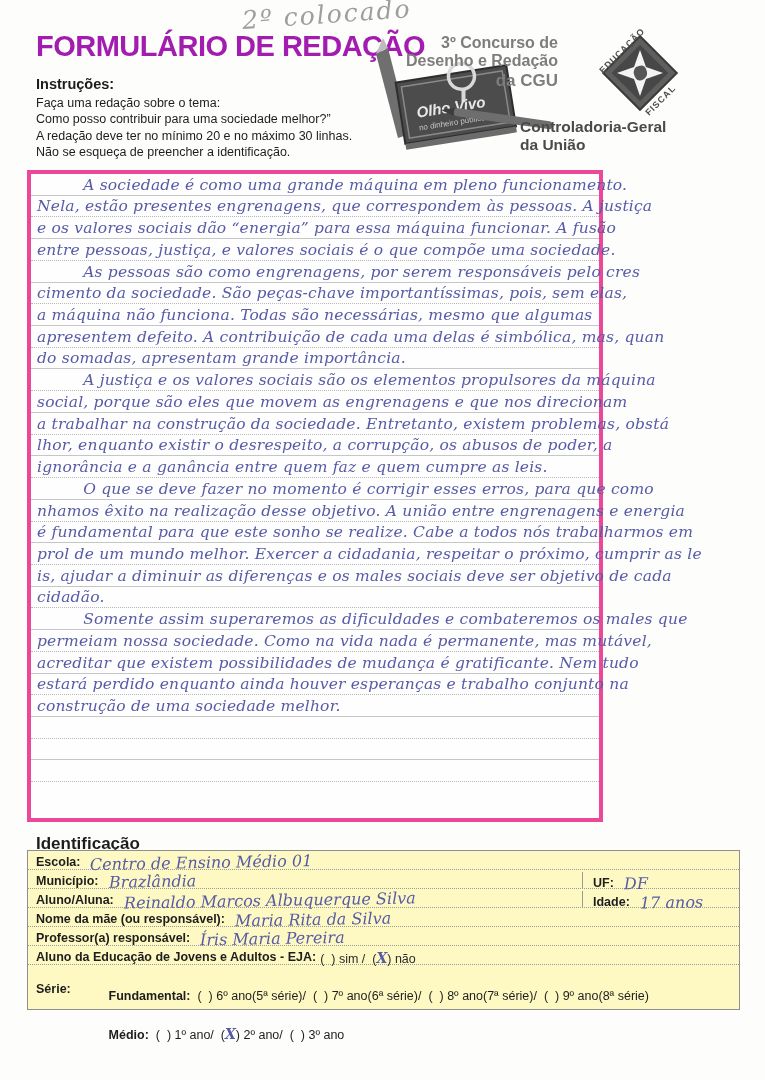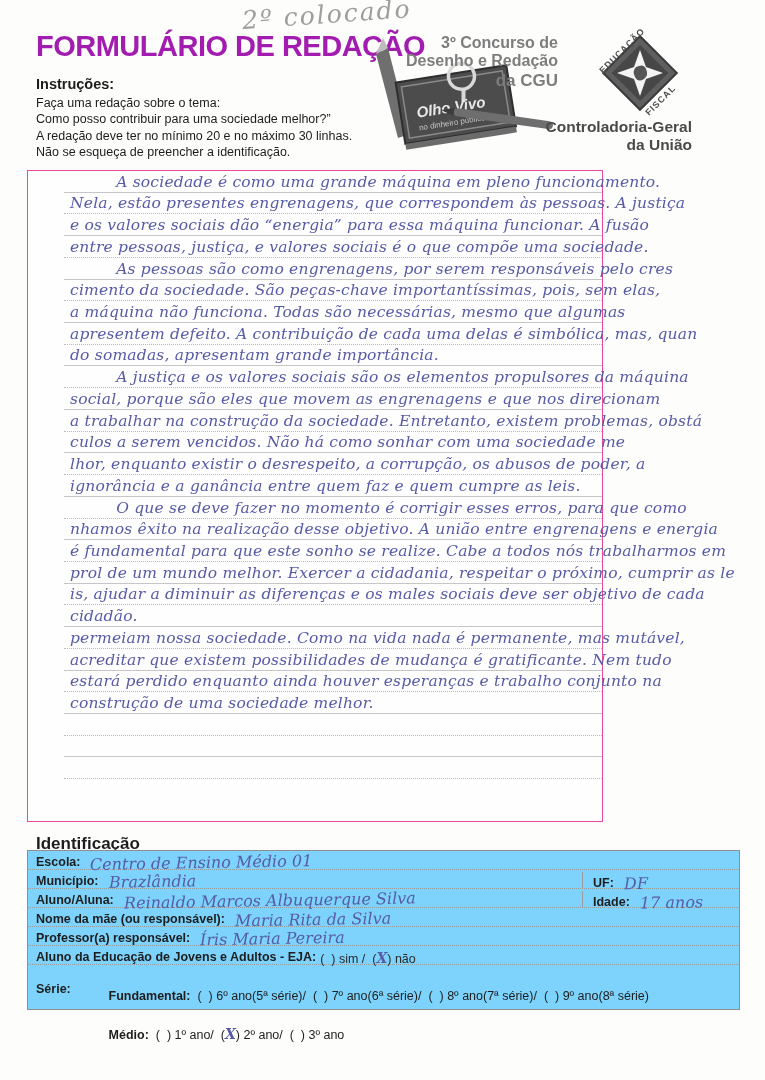--- a/index.html
+++ b/index.html
@@ -10,37 +10,37 @@
   .pencil-note{position:absolute;left:242px;top:0px;font-family:"DejaVu Serif",serif;
        font-style:italic;font-size:25px;color:#9e9e9e;transform:rotate(-4deg);letter-spacing:2px;}
   .title{position:absolute;left:36px;top:30px;font-size:29px;font-weight:bold;
        letter-spacing:-0.5px;color:#a21caf;font-family:"Liberation Sans",sans-serif;}
   .instructions{position:absolute;left:36px;top:76px;font-size:12.5px;line-height:16.5px;color:#1d1d1d;}
   .instructions .ins-title{font-size:14.5px;font-weight:bold;margin-bottom:2px;}
 
   
   .contest-logo{position:absolute;left:358px;top:26px;}
   .fiscal-logo{position:absolute;left:585px;top:28px;}
-  .org-name{position:absolute;left:520px;top:118px;width:172px;text-align:right;
+  .org-name{position:absolute;left:520px;top:118px;width:172px;
        font-size:15.5px;font-weight:bold;color:#4a4a4a;line-height:17.5px;}
 
   
   .essay-box{position:absolute;left:27px;top:170px;width:576px;height:652px;
-       border:1px solid #ec4899;box-sizing:border-box;background:#fefefe;padding-left:36px;}
+       border:4px solid #ec4899;box-sizing:border-box;background:#fefefe;}
   .essay-line{height:21.72px;box-sizing:border-box;border-bottom:1px solid #c6c6c6;
        display:flex;align-items:flex-end;white-space:pre;overflow:visible;
        font-family:"DejaVu Serif",serif;font-style:italic;font-size:15.5px;line-height:19px;
        letter-spacing:0.2px;color:#575ba6;padding-left:6px;}
   .essay-line:nth-child(even){border-bottom-style:dotted;border-bottom-color:#b9b9b9;}
   .essay-line:last-child{border-bottom:none;}
 
   
   .id-title{position:absolute;left:36px;top:834px;font-size:17px;font-weight:600;color:#1d1d1d;}
   .id-box{position:absolute;left:27px;top:850px;width:713px;border:1px solid #8f8f8f;
-       box-sizing:border-box;background:#7dd3fc;}
+       box-sizing:border-box;background:#fef9c3;}
   .id-row{display:flex;align-items:flex-start;border-bottom:1px dotted #9a9a9a;
        box-sizing:border-box;padding:2px 0 0 8px;}
   .id-row:last-child{border-bottom:none;}
   .row-s{height:19px;}
   .id-label{font-size:12.5px;font-weight:bold;color:#1d1d1d;white-space:nowrap;padding-top:2px;}
   .hw{font-family:"DejaVu Serif",serif;font-style:italic;font-size:16px;color:#575ba6;
        margin-left:10px;white-space:nowrap;display:inline-block;transform:rotate(-1deg);}
   .right-col{margin-left:auto;width:157px;border-left:1px solid #9a9a9a;align-self:stretch;
        display:flex;align-items:flex-start;padding:2px 0 0 10px;box-sizing:border-box;}
   .eja-opts{font-size:12.5px;color:#2a2a2a;margin-left:4px;padding-top:2px;white-space:pre;text-align:center;}
@@ -118,29 +118,29 @@
     <div class="essay-line">e os valores sociais dão “energia” para essa máquina funcionar. A fusão</div>
     <div class="essay-line">entre pessoas, justiça, e valores sociais é o que compõe uma sociedade.</div>
     <div class="essay-line">         As pessoas são como engrenagens, por serem responsáveis pelo cres</div>
     <div class="essay-line">cimento da sociedade. São peças-chave importantíssimas, pois, sem elas,</div>
     <div class="essay-line">a máquina não funciona. Todas são necessárias, mesmo que algumas</div>
     <div class="essay-line">apresentem defeito. A contribuição de cada uma delas é simbólica, mas, quan</div>
     <div class="essay-line">do somadas, apresentam grande importância.</div>
     <div class="essay-line">         A justiça e os valores sociais são os elementos propulsores da máquina</div>
     <div class="essay-line">social, porque são eles que movem as engrenagens e que nos direcionam</div>
     <div class="essay-line">a trabalhar na construção da sociedade. Entretanto, existem problemas, obstá</div>
-    <div class="essay-line">culos a serem vencidos. Não há como sonhar com uma sociedade me</div>
     <div class="essay-line">lhor, enquanto existir o desrespeito, a corrupção, os abusos de poder, a</div>
     <div class="essay-line">ignorância e a ganância entre quem faz e quem cumpre as leis.</div>
     <div class="essay-line">         O que se deve fazer no momento é corrigir esses erros, para que como</div>
     <div class="essay-line">nhamos êxito na realização desse objetivo. A união entre engrenagens e energia</div>
     <div class="essay-line">é fundamental para que este sonho se realize. Cabe a todos nós trabalharmos em</div>
     <div class="essay-line">prol de um mundo melhor. Exercer a cidadania, respeitar o próximo, cumprir as le</div>
     <div class="essay-line">is, ajudar a diminuir as diferenças e os males sociais deve ser objetivo de cada</div>
     <div class="essay-line">cidadão.</div>
+    <div class="essay-line">         Somente assim superaremos as dificuldades e combateremos os males que</div>
     <div class="essay-line">permeiam nossa sociedade. Como na vida nada é permanente, mas mutável,</div>
     <div class="essay-line">acreditar que existem possibilidades de mudança é gratificante. Nem tudo</div>
     <div class="essay-line">estará perdido enquanto ainda houver esperanças e trabalho conjunto na</div>
     <div class="essay-line">construção de uma sociedade melhor.</div>
     <div class="essay-line"></div>
     <div class="essay-line"></div>
     <div class="essay-line"></div>
     <div class="essay-line"></div>
   </div>
 

